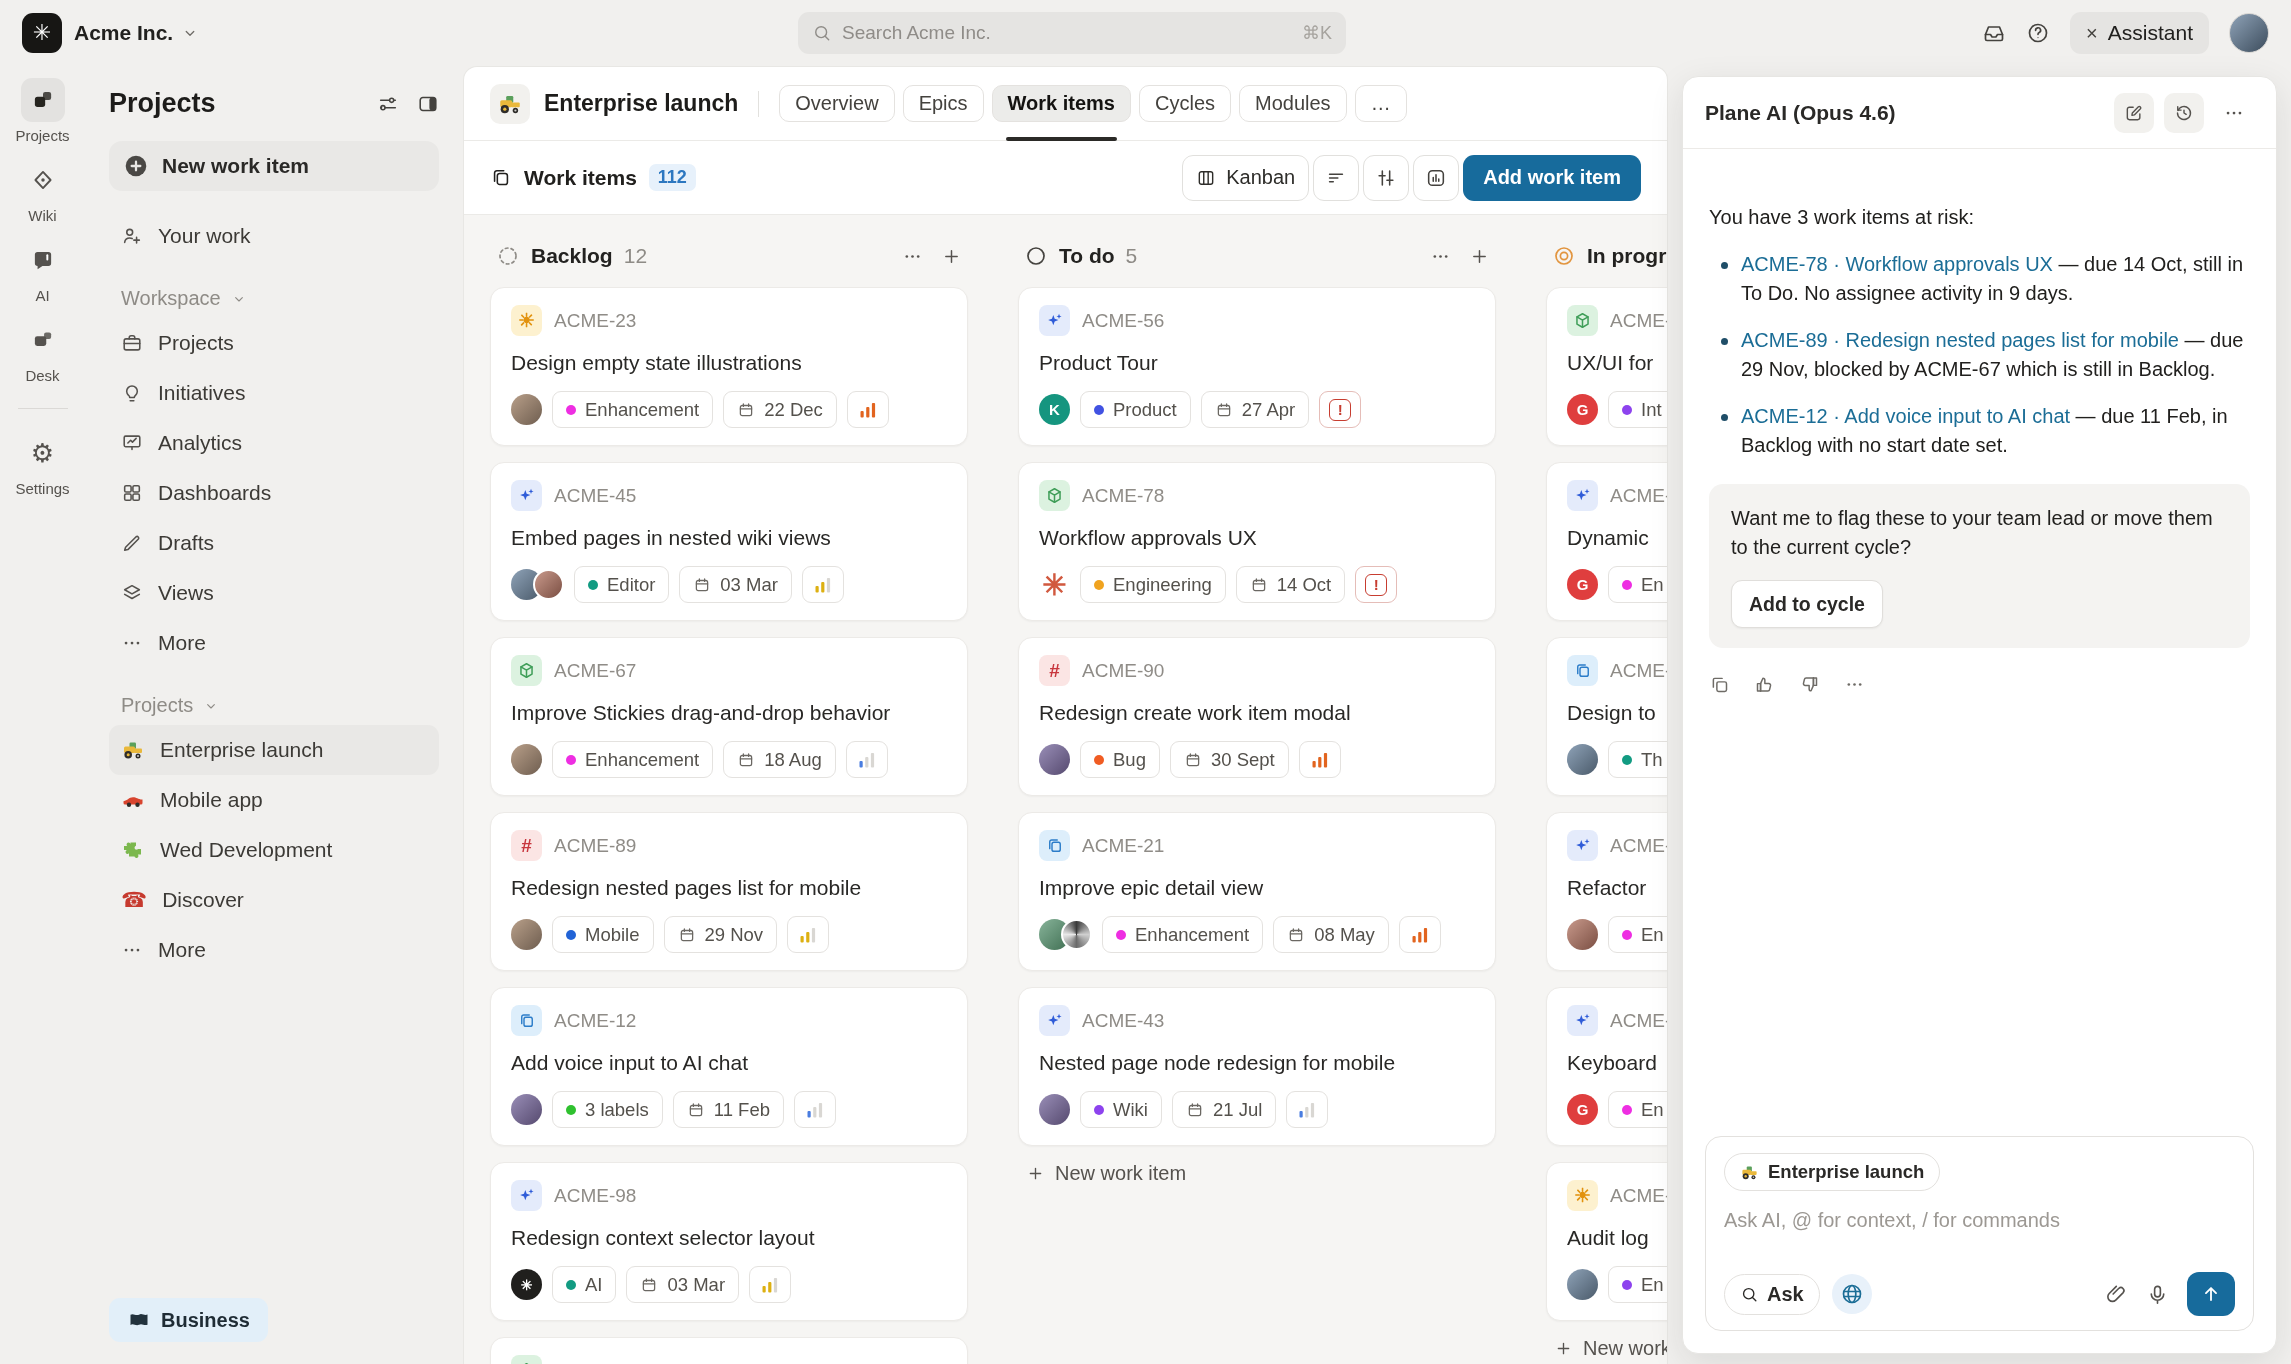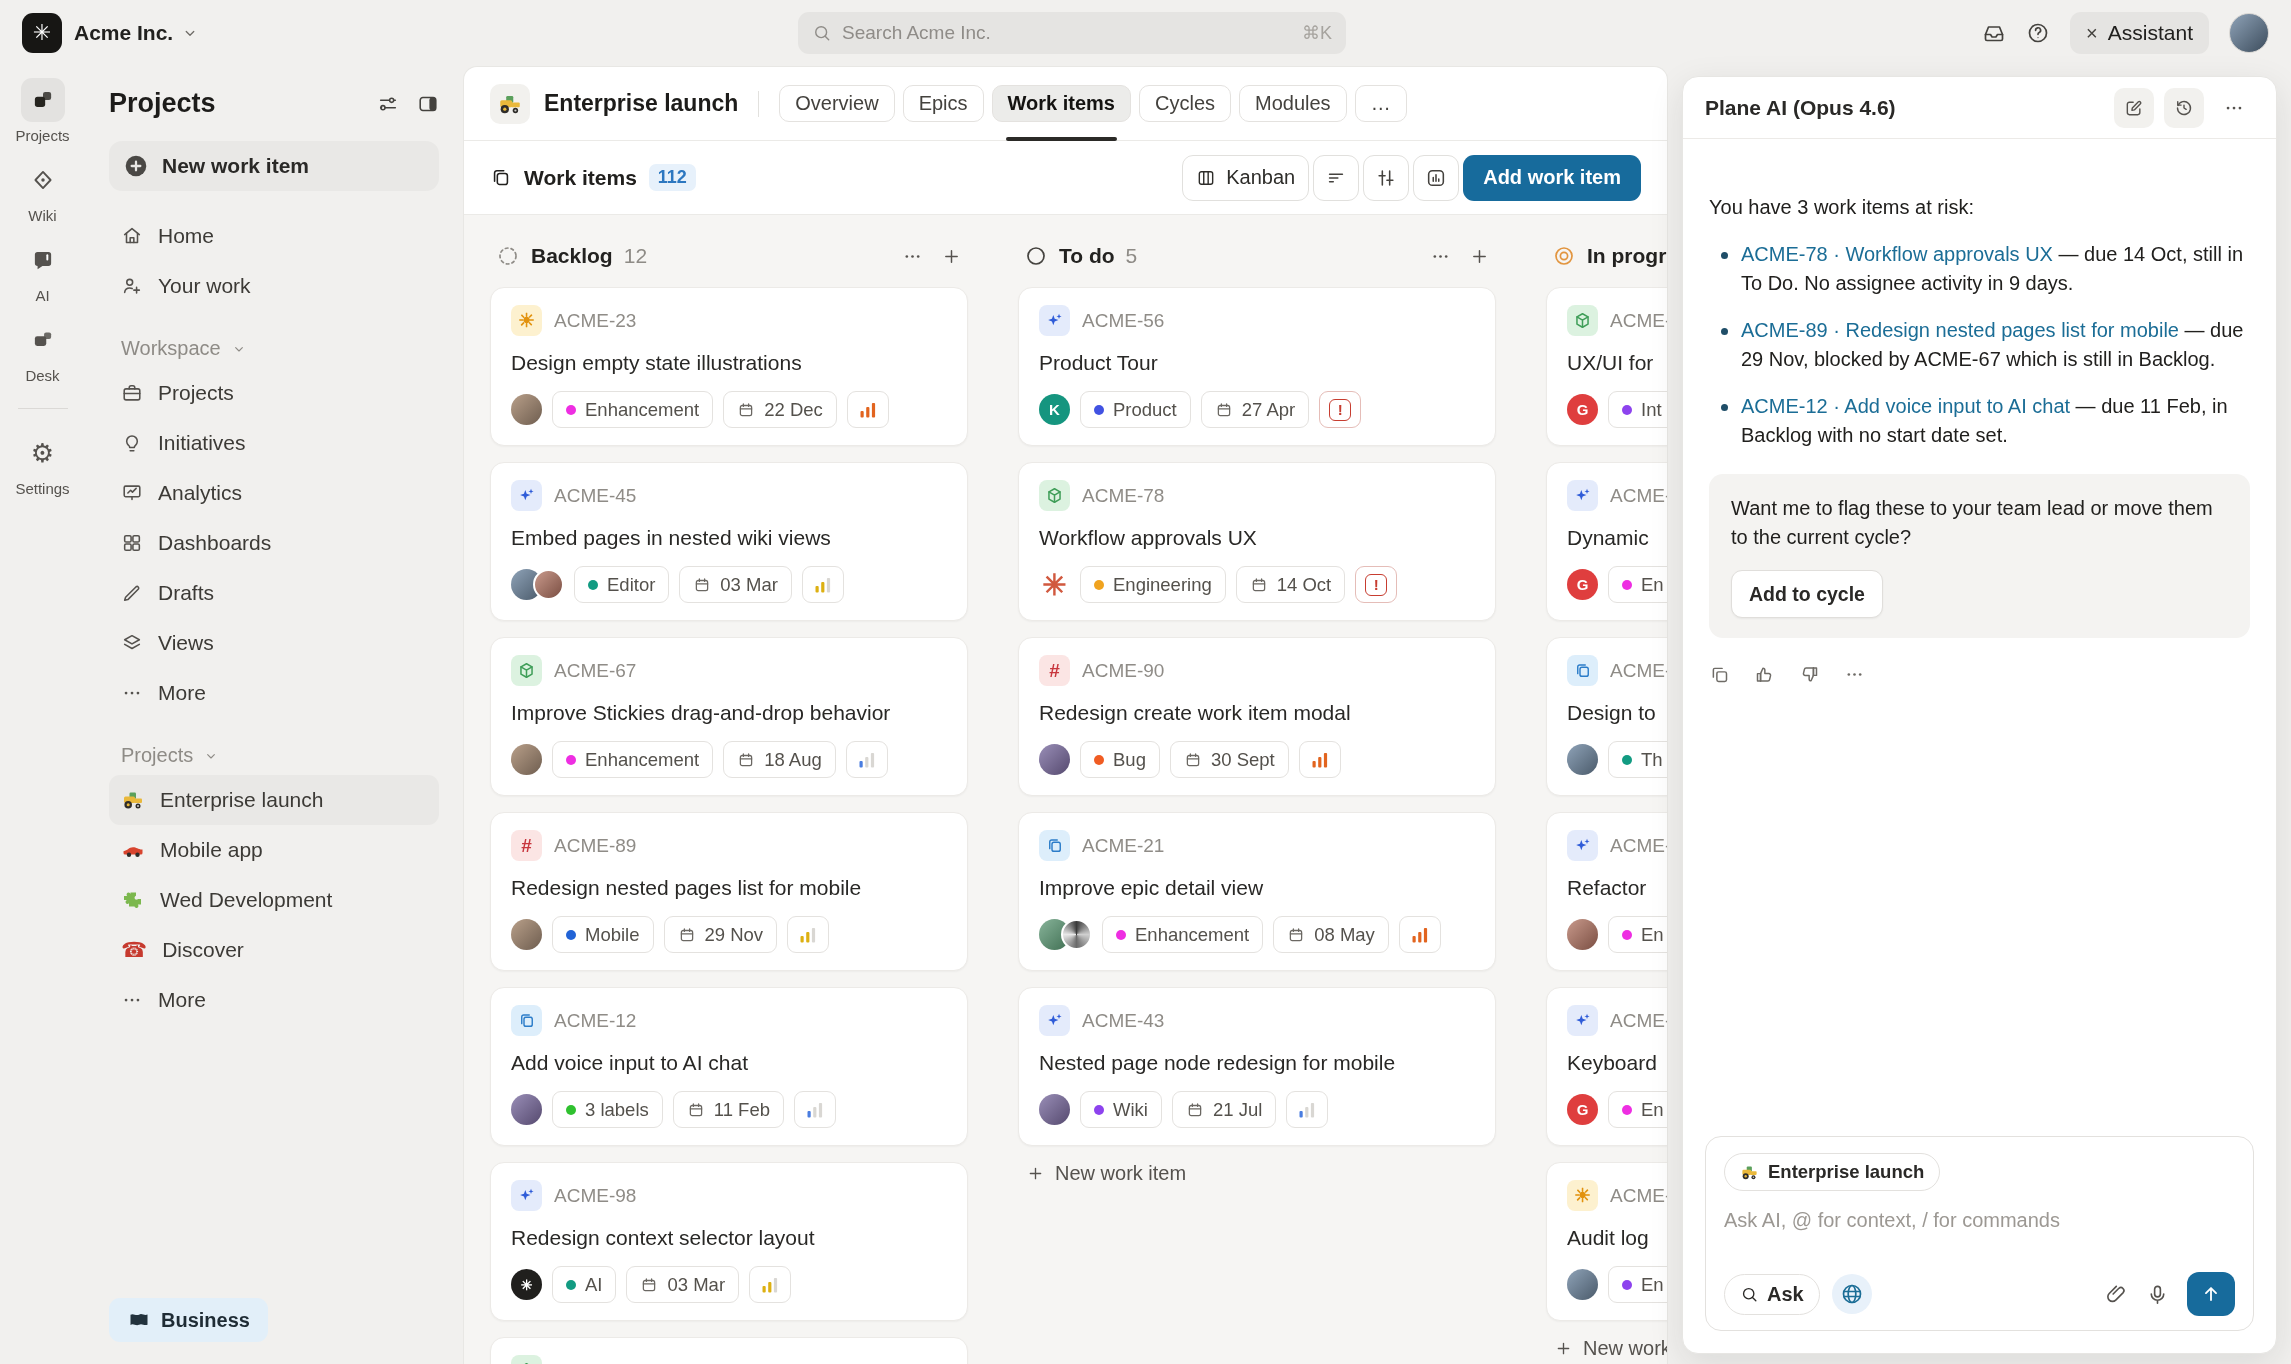--- a/index.html
+++ b/index.html
@@ -94,21 +94,21 @@
   .pill .ic { width:18px; height:18px; color:#6b6863; }
   .pill.iconly { width:42px; padding:0; justify-content:center; }
   .pill.urgent { width:42px; padding:0; justify-content:center; border-color:#e5bdb8; }
   .urg { width:22px; height:22px; border:1.8px solid #c73d30; border-radius:6px; color:#c73d30; font-weight:700; font-size:15px; display:flex; align-items:center; justify-content:center; }
   .bars { width:20px; height:20px; }
   .col-footer { display:flex; align-items:center; gap:10px; padding:16px 8px; font-size:20px; color:#55524e; cursor:pointer; }
   .col-footer .ic { width:19px; height:19px; }
 
   
   #ai { position:absolute; left:1682px; top:76px; width:595px; height:1278px; background:#fff; border:1px solid #e7e6e3; border-radius:16px; box-shadow:0 10px 34px rgba(30,30,30,.10); }
-  #ai-head { height:62px; display:flex; align-items:center; padding:0 22px; border-bottom:1px solid #eceae7; }
+  #ai-head { height:72px; display:flex; align-items:center; padding:0 22px; border-bottom:1px solid #eceae7; }
   #ai-title { font-size:21px; font-weight:600; color:#2a2927; }
   #ai-head-actions { margin-left:auto; display:flex; align-items:center; gap:10px; }
   .ai-hbtn { width:40px; height:40px; border-radius:10px; background:#f2f1ee; color:#55524e; display:flex; align-items:center; justify-content:center; cursor:pointer; }
   .ai-hbtn.plain { background:none; }
   #ai-body { padding:24px 26px; font-size:20px; line-height:1.45; color:#21201e; }
   #user-bubble { margin-left:auto; max-width:410px; background:#efeeec; border-radius:14px; padding:16px 20px; font-size:19.5px; color:#21201e; }
   #ai-intro { margin-top:30px; }
   #risk-list { margin:18px 0 0 10px; list-style:none; }
   #risk-list li { position:relative; padding-left:22px; margin-bottom:18px; }
   #risk-list li::before { content:""; position:absolute; left:2px; top:12px; width:7px; height:7px; border-radius:50%; background:#1f4e68; }
@@ -415,26 +415,20 @@
   <div id="new-item-btn">
     <svg class="ic plusc">
         <use href="#i-pluscircle"></use>
       </svg>
     <span class="lbl">New work item</span>
   </div>
 
   <div class="side-list" id="side-primary">
       <div class="side-item">
         <svg class="ic" style="">
-          <use href="#i-home"></use>
-        </svg>
-        <span>Home</span>
-      </div>
-      <div class="side-item">
-        <svg class="ic" style="">
           <use href="#i-userplus"></use>
         </svg>
         <span>Your work</span>
       </div>
     </div>
 
   <div class="side-section">
     <span>Workspace</span>
     <svg class="ic">
         <use href="#i-chev"></use>

